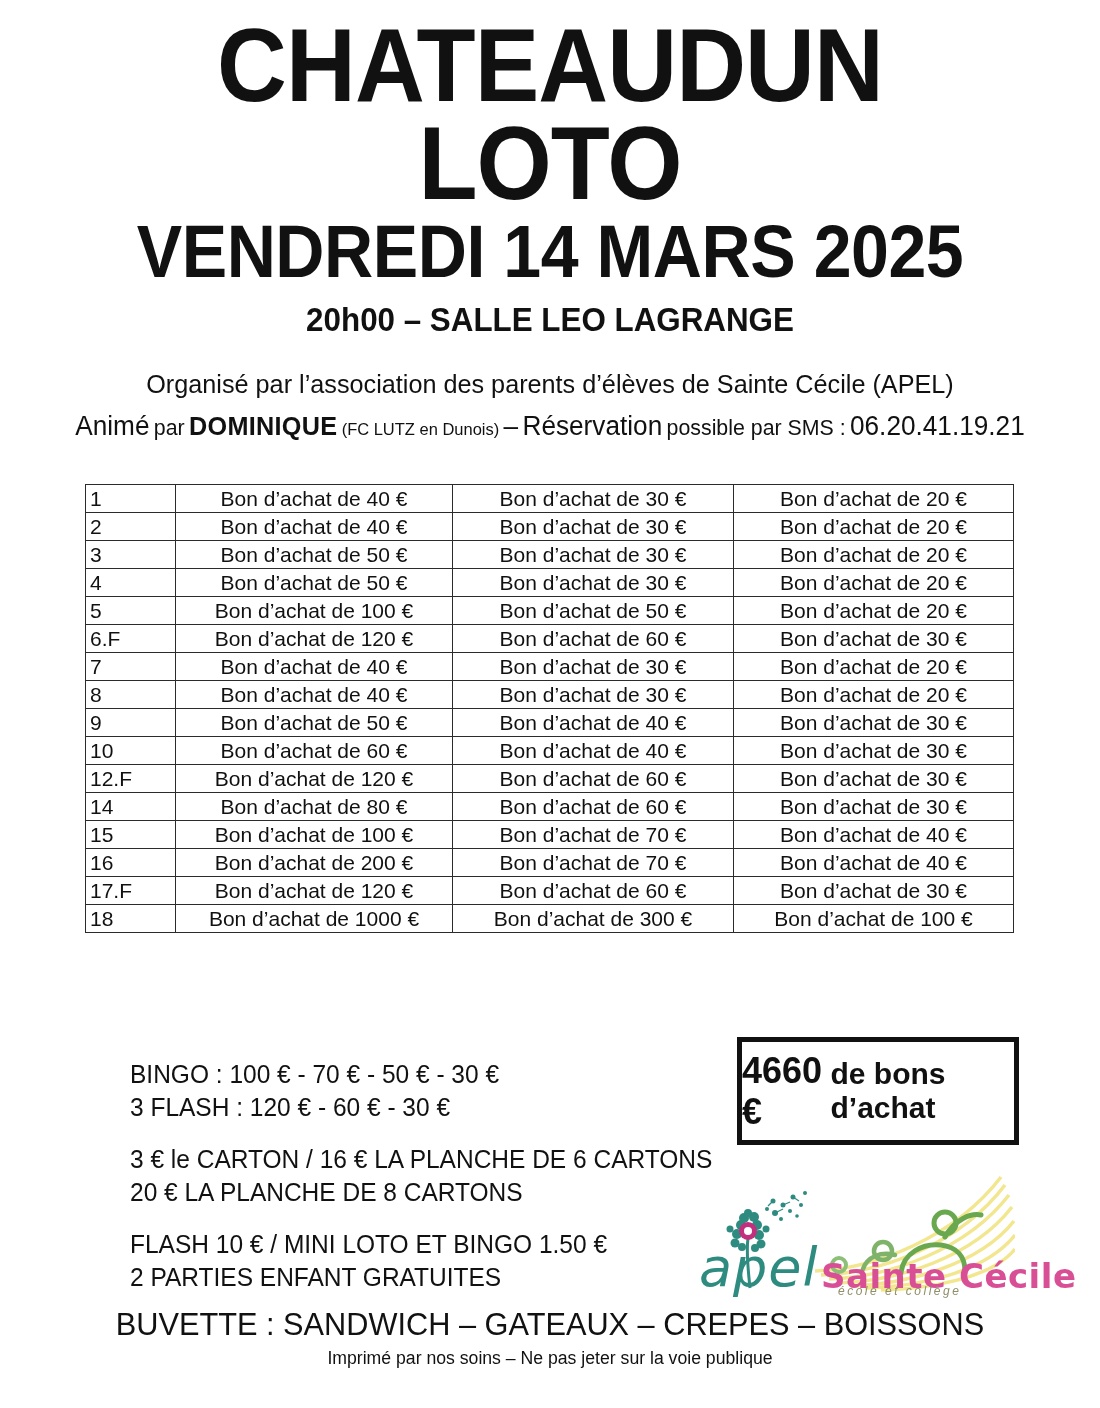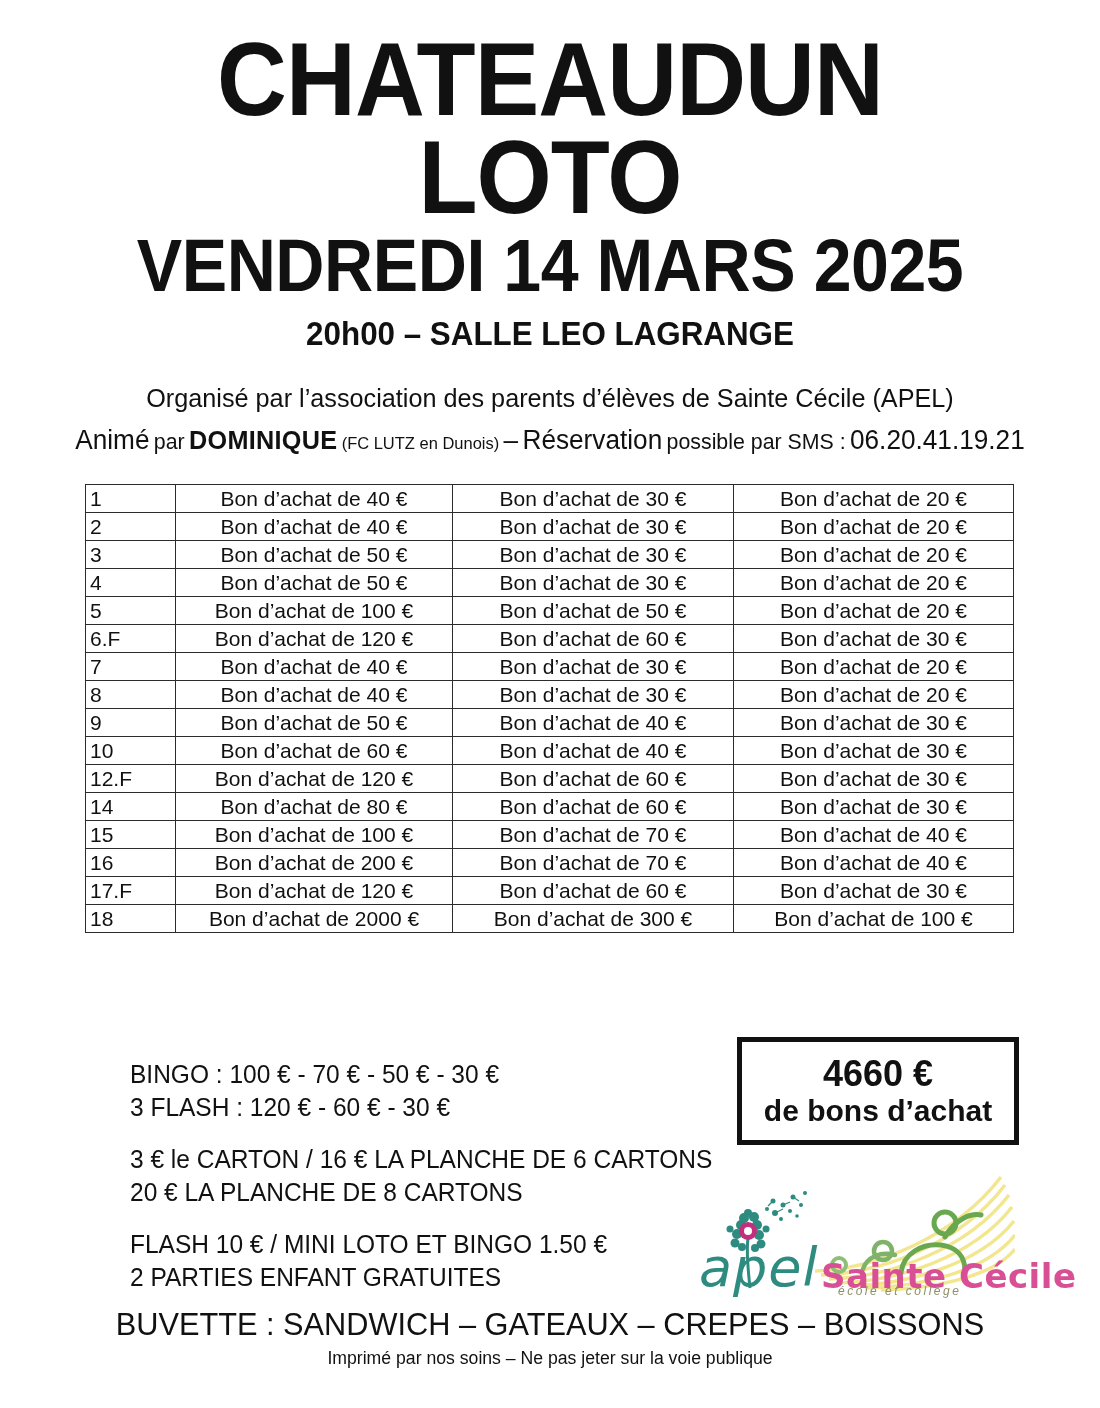--- a/index.html
+++ b/index.html
@@ -12,21 +12,21 @@
     height: 1408px;
     position: relative;
     font-family: "Liberation Sans", sans-serif;
     color: #111111;
     overflow: hidden;
   }
 
   
   .poster-head {
     text-align: center;
-    padding-top: 30px;
+    padding-top: 16px;
   }
   .title-city {
     font-size: 104px;
     font-weight: bold;
     line-height: 0.96;
     letter-spacing: -1px;
     transform: scaleX(0.93);
   }
   .title-loto {
     font-size: 104px;
@@ -116,21 +116,21 @@
 
   
   .amount-box {
     position: absolute;
     left: 737px;
     top: 1037px;
     width: 272px;
     height: 98px;
     border: 5px solid #111111;
     display: flex;
-    flex-direction: column;
+    flex-direction: row;
     align-items: center;
     justify-content: center;
     background: #ffffff;
   }
   .amount-main {
     font-size: 36px;
     font-weight: bold;
     line-height: 1.15;
   }
   .amount-sub {
@@ -328,21 +328,21 @@
           <td class="col-prize">Bon d’achat de 40 €</td>
         </tr>
         <tr>
           <td class="col-num">17.F</td>
           <td class="col-prize">Bon d’achat de 120 €</td>
           <td class="col-prize">Bon d’achat de 60 €</td>
           <td class="col-prize">Bon d’achat de 30 €</td>
         </tr>
         <tr>
           <td class="col-num">18</td>
-          <td class="col-prize">Bon d’achat de 2000 €</td>
+          <td class="col-prize">Bon d’achat de 1000 €</td>
           <td class="col-prize">Bon d’achat de 300 €</td>
           <td class="col-prize">Bon d’achat de 100 €</td>
         </tr>
       </tbody>
   </table>
 </div>
 
 <div class="info-block">
   <div class="info-group">
     <div>BINGO : 100 € - 70 € - 50 € - 30 €</div>

